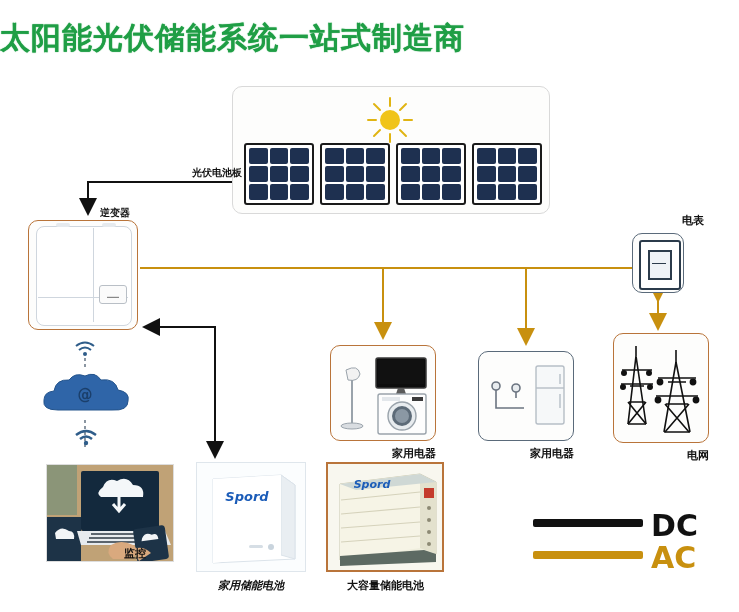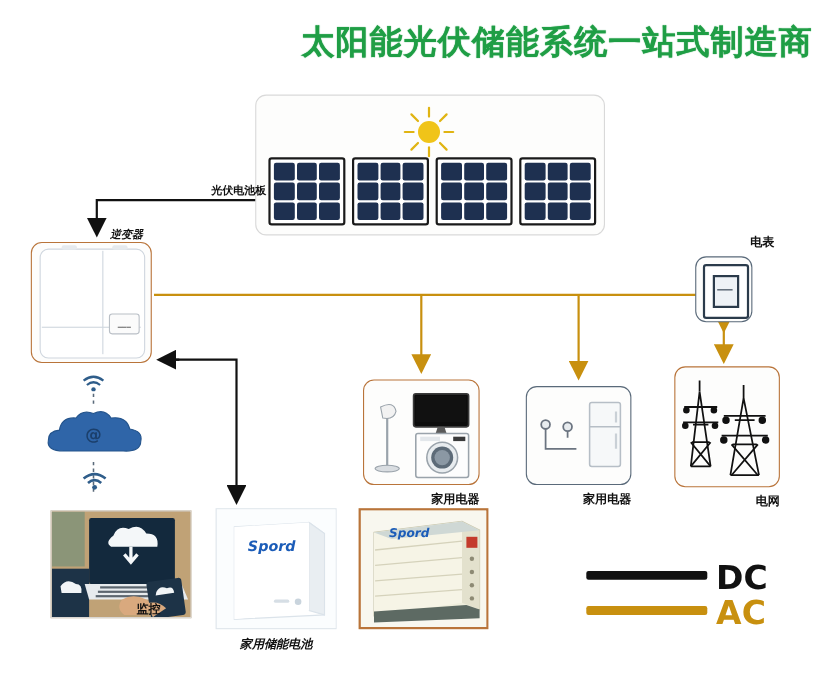--- a/index.html
+++ b/index.html
@@ -5,21 +5,21 @@
   html,body{margin:0;padding:0;background:#ffffff;}
   body{
     width:739px;height:612px;position:relative;overflow:hidden;
     font-family:"Liberation Sans","DejaVu Sans",sans-serif;
     background:#ffffff;
   }
   #canvas{position:absolute;inset:0;width:739px;height:612px;}
 
   
   .title{
-    position:absolute;left:0;top:18px;width:739px;text-align:right;
+    position:absolute;left:0;top:18px;width:739px;text-align:left;
     font-size:30px;font-weight:bold;color:#1f9e45;letter-spacing:1px;
     font-family:"DejaVu Sans","Liberation Sans",sans-serif;
     text-shadow:0 0 1px #1f9e45;
   }
 
   
   .card{
     position:absolute;background:#fdfdfc;border:1px solid #b9743a;
     border-radius:10px;box-sizing:border-box;
   }
@@ -182,21 +182,21 @@
     <path d="M526,268 L526,342" fill="none" stroke="#c8900f" stroke-width="2" marker-end="url(#agd)"></path>
     <path d="M640,268 L660,268" fill="none" stroke="#c8900f" stroke-width="2"></path>
 
     <path d="M658,299 L658,327" fill="none" stroke="#c8900f" stroke-width="2" marker-end="url(#agd)" marker-start="url(#agd)"></path>
 
     <path d="M85,358 L85,368" fill="none" stroke="#5a6a7a" stroke-width="1.4" stroke-dasharray="3,3"></path>
     <path d="M85,420 L85,450" fill="none" stroke="#5a6a7a" stroke-width="1.4" stroke-dasharray="3,3"></path>
   </svg>
 
   <div class="wirelabel" style="left:164px;top:166px;margin-left:28px;">光伏电池板</div>
-  <div class="wirelabel" style="left:100px;top:206px;font-style:italic;">逆变器</div>
+  <div class="wirelabel" style="left:100px;top:206px;">逆变器</div>
 
   <div class="card" id="invcard"></div>
   <div class="invbody"></div>
   <div class="invsplit"></div>
   <div class="invline"></div>
   <div class="invnub" style="left:56px;top:223px;"></div>
   <div class="invnub" style="left:102px;top:223px;"></div>
   <div class="invscreen">▬▬▬</div>
 
   <svg style="position:absolute;left:74px;top:340px;width:22px;height:16px;" viewBox="0 0 22 16">
@@ -341,20 +341,21 @@
       <rect x="96" y="24" width="10" height="10" fill="#c43b2c"></rect>
       <g fill="#8d8a74">
         <circle cx="101" cy="44" r="2"></circle>
           <circle cx="101" cy="56" r="2"></circle>
         <circle cx="101" cy="68" r="2"></circle>
           <circle cx="101" cy="80" r="2"></circle>
       </g>
       <path d="M12,92 L96,86 L108,90 L108,98 L12,102 Z" fill="#5d6a63"></path>
     </svg>
   </div>
+  <div class="cardlabel" style="left:290px;top:578px;width:134px;">大容量储能电池</div>
 
   <div class="legline" style="left:533px;top:519px;width:110px;height:8px;background:#111111;"></div>
   <div class="legtext" style="left:651px;top:508px;color:#111111;">DC</div>
 
   <div class="legline" style="left:533px;top:551px;width:110px;height:8px;background:#c8900f;"></div>
   <div class="legtext" style="left:651px;top:540px;color:#c8900f;">AC</div>
 
 </div>
 
 </body></html>

